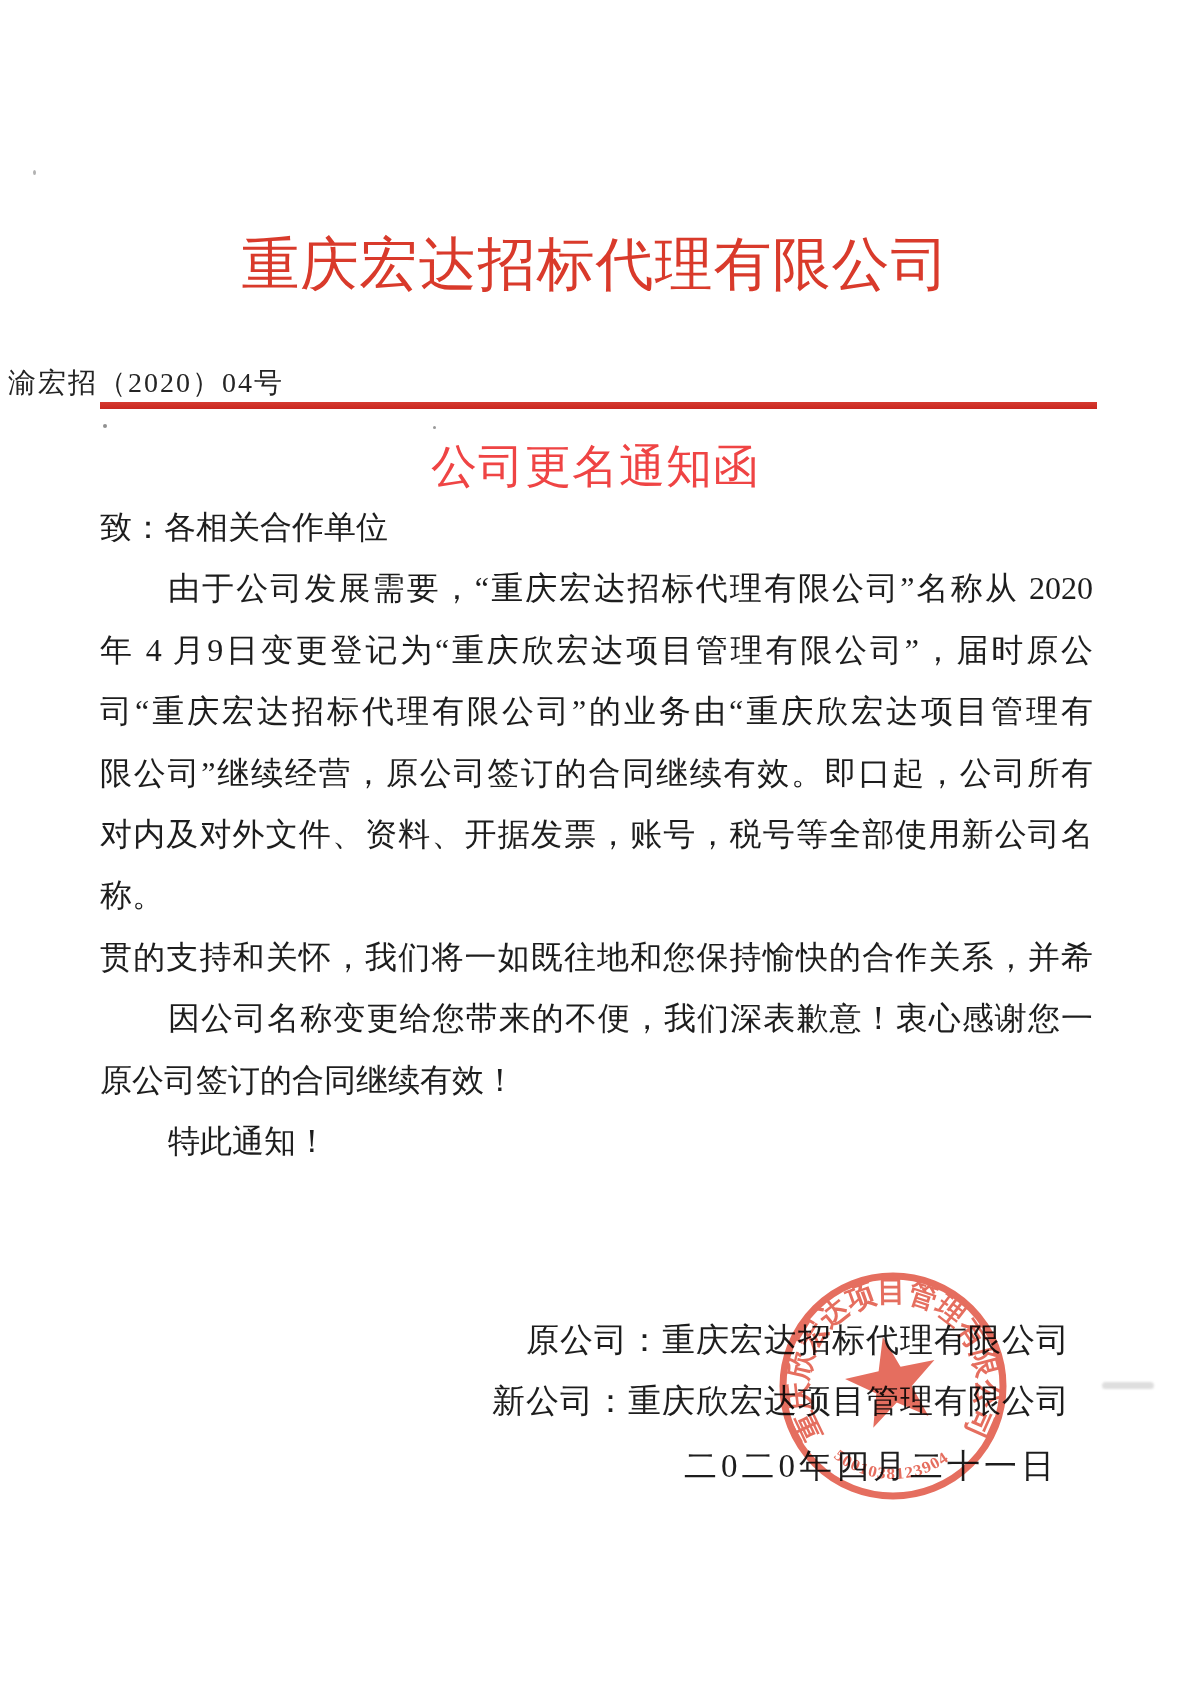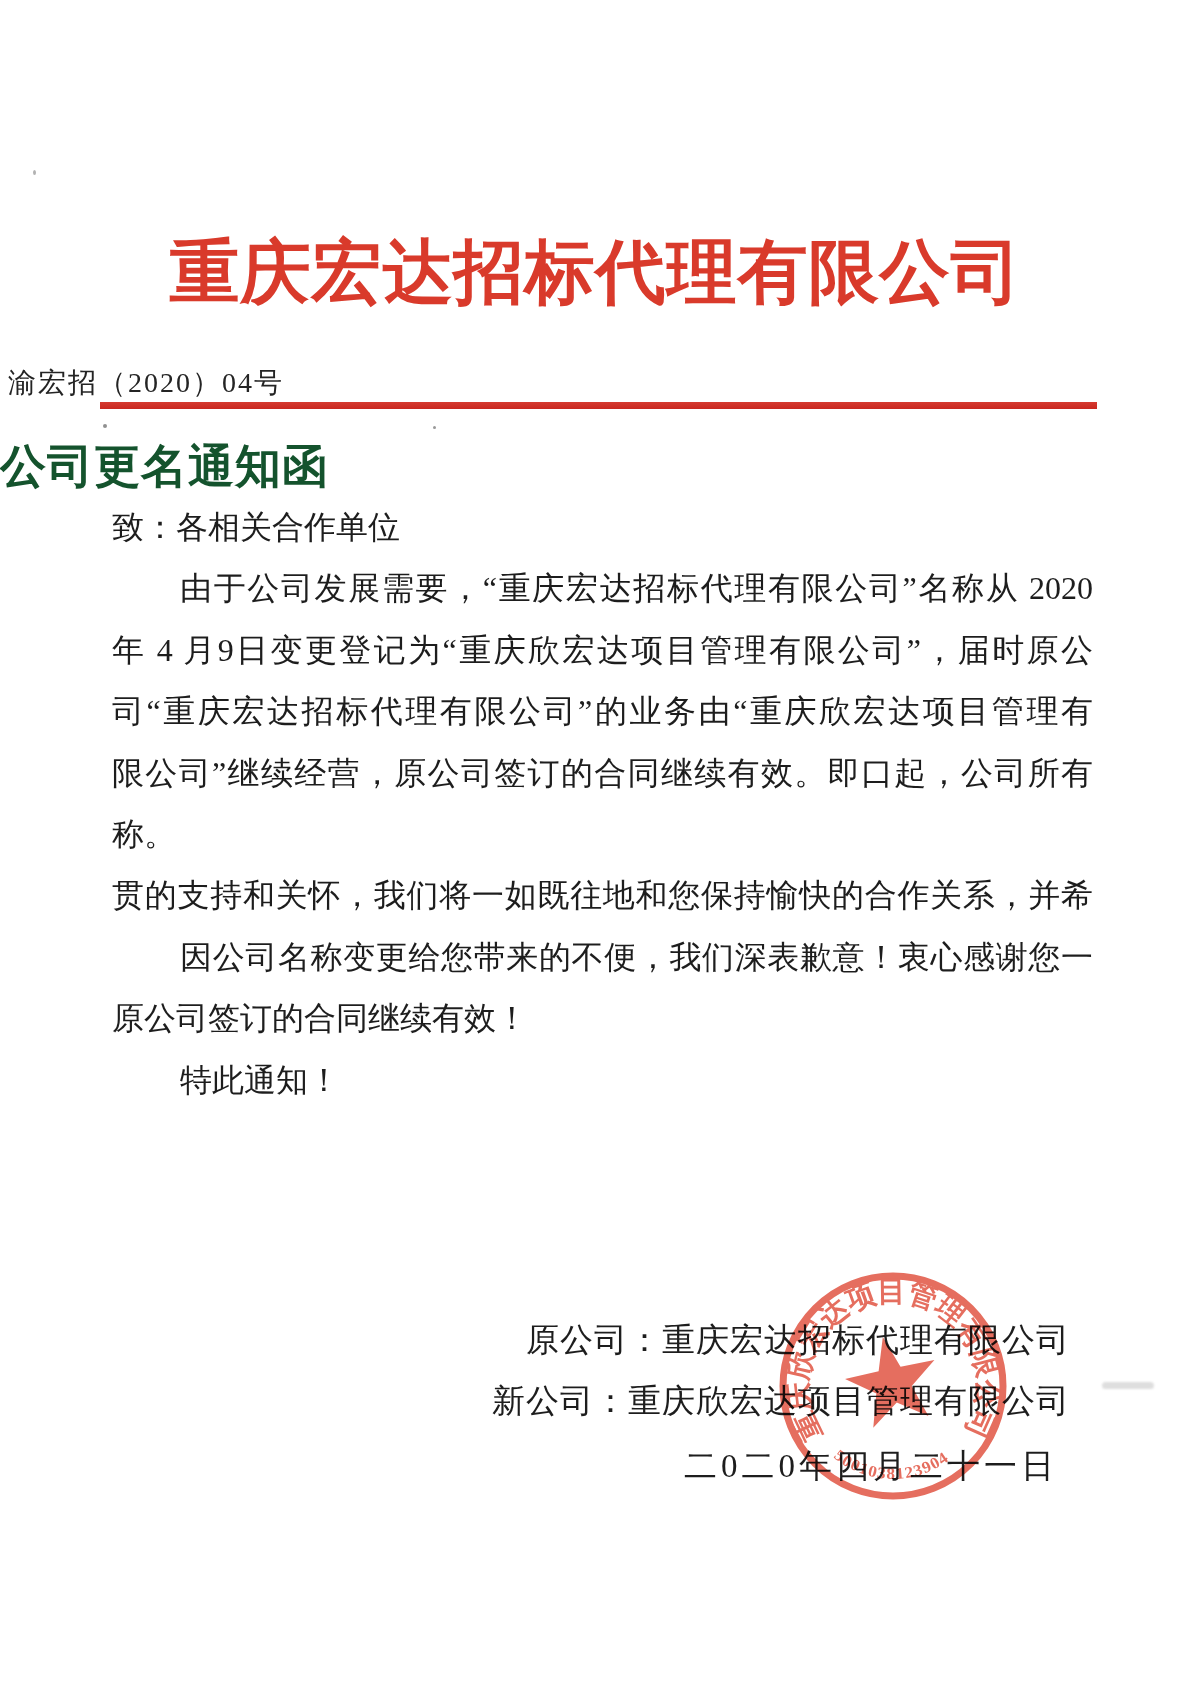--- a/index.html
+++ b/index.html
@@ -14,52 +14,51 @@
     background:#ffffff;
     position:relative;
     overflow:hidden;
     font-family:"Liberation Serif","DejaVu Serif",serif;
     color:var(--text-black);
   }
   .page{position:absolute;inset:0;}
   .company-title{
     position:absolute;top:226px;left:0;width:100%;
     text-align:center;
-    font-size:70px;font-weight:bold;
+    font-size:58px;font-weight:normal;
     color:var(--title-red);
     letter-spacing:1px;
     white-space:nowrap;
   }
   .doc-number{
     position:absolute;top:364px;left:8px;width:100%;
     text-align:left;
     font-size:28px;
     letter-spacing:2px;
     color:#242424;
   }
   .red-rule{
     position:absolute;top:402px;left:100px;width:997px;height:7px;
     background:linear-gradient(#d53a30,var(--rule-red));
   }
   .heading{
     position:absolute;top:436px;left:0;width:100%;
-    text-align:left;
-    font-size:46px;font-weight:bold;
+    text-align:center;
+    font-size:46px;font-weight:normal;
     letter-spacing:1px;
-    color:#14532d;
+    color:#ef4444;
   }
   .body-lines{
     position:absolute;top:497px;left:100px;width:993px;
   }
   .body-line{
     height:61.4px;line-height:61.4px;
     font-size:32px;
     color:var(--text-black);
     white-space:nowrap;
-    margin-left:12px;
   }
   .body-line.justify{
     white-space:normal;
     text-align:justify;
     text-align-last:justify;
   }
   .body-line.indent{text-indent:68px;}
   .sig-line{
     position:absolute;right:121px;
     font-size:33px;
@@ -112,20 +111,21 @@
   <div class="red-rule"></div>
 
   <div class="heading">公司更名通知函</div>
 
   <div class="body-lines" id="body-lines">
       <div class="body-line">致：各相关合作单位</div>
       <div class="body-line indent justify">由于公司发展需要，“重庆宏达招标代理有限公司”名称从 2020</div>
       <div class="body-line justify">年 4 月9日变更登记为“重庆欣宏达项目管理有限公司”，届时原公</div>
       <div class="body-line justify">司“重庆宏达招标代理有限公司”的业务由“重庆欣宏达项目管理有</div>
       <div class="body-line justify">限公司”继续经营，原公司签订的合同继续有效。即口起，公司所有</div>
+      <div class="body-line justify">对内及对外文件、资料、开据发票，账号，税号等全部使用新公司名</div>
       <div class="body-line">称。</div>
       <div class="body-line justify">贯的支持和关怀，我们将一如既往地和您保持愉快的合作关系，并希</div>
       <div class="body-line indent justify">因公司名称变更给您带来的不便，我们深表歉意！衷心感谢您一</div>
       <div class="body-line">原公司签订的合同继续有效！</div>
       <div class="body-line indent">特此通知！</div>
     </div>
 
   <div class="sig-line sig-old">原公司：重庆宏达招标代理有限公司</div>
 
   <div class="sig-line sig-new">新公司：重庆欣宏达项目管理有限公司</div>

